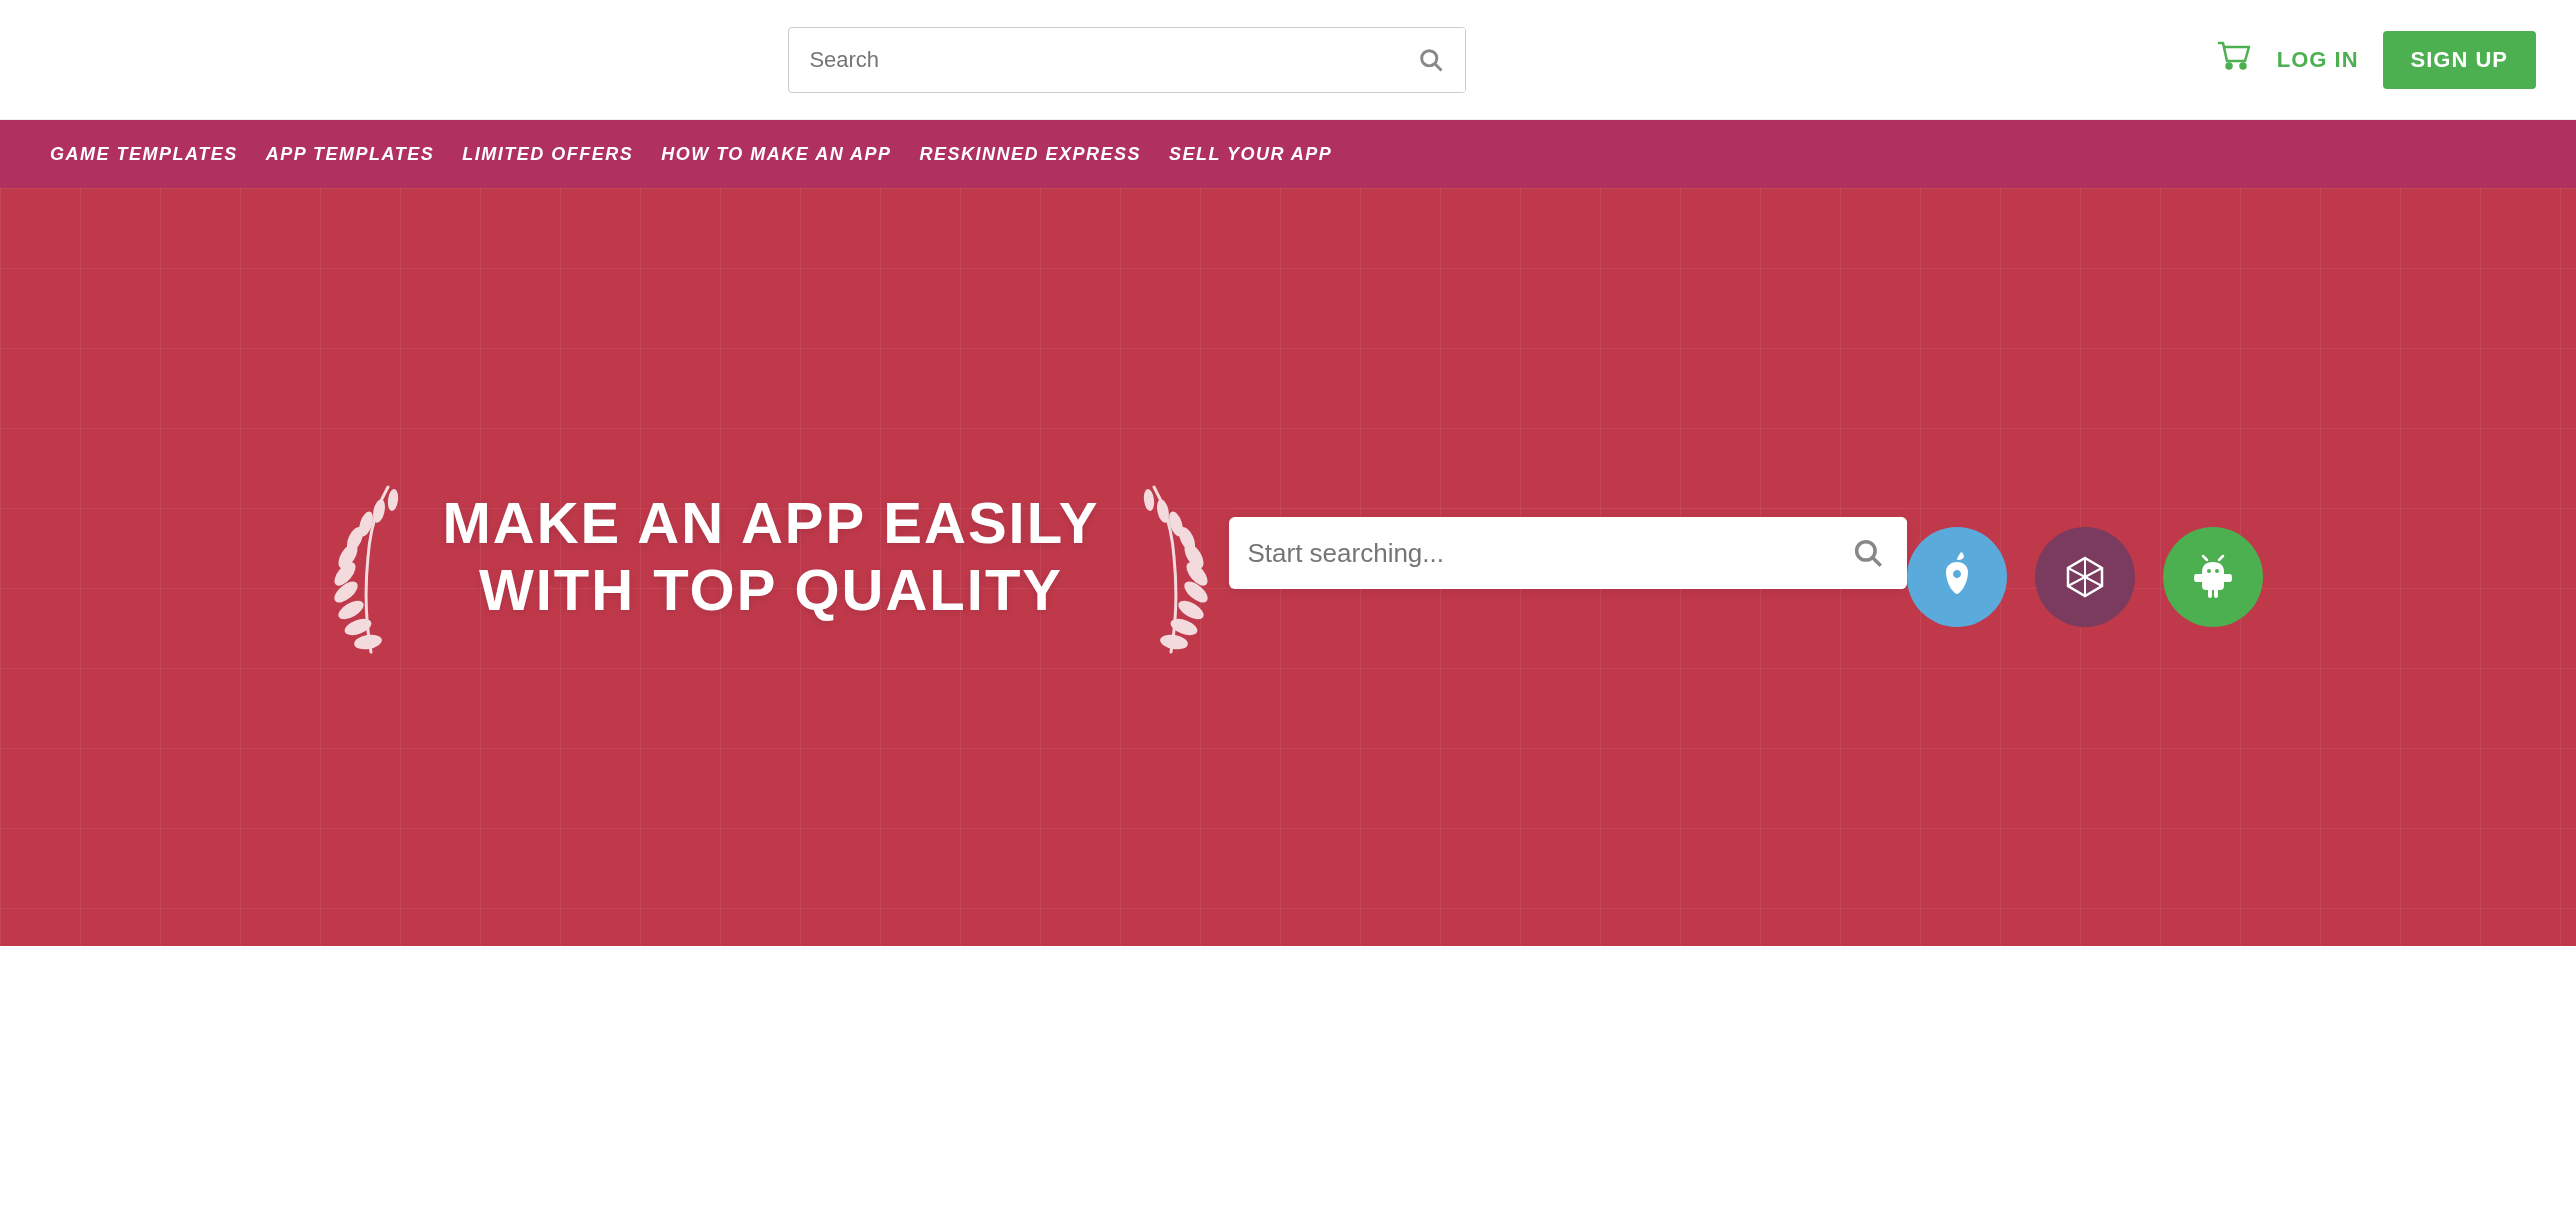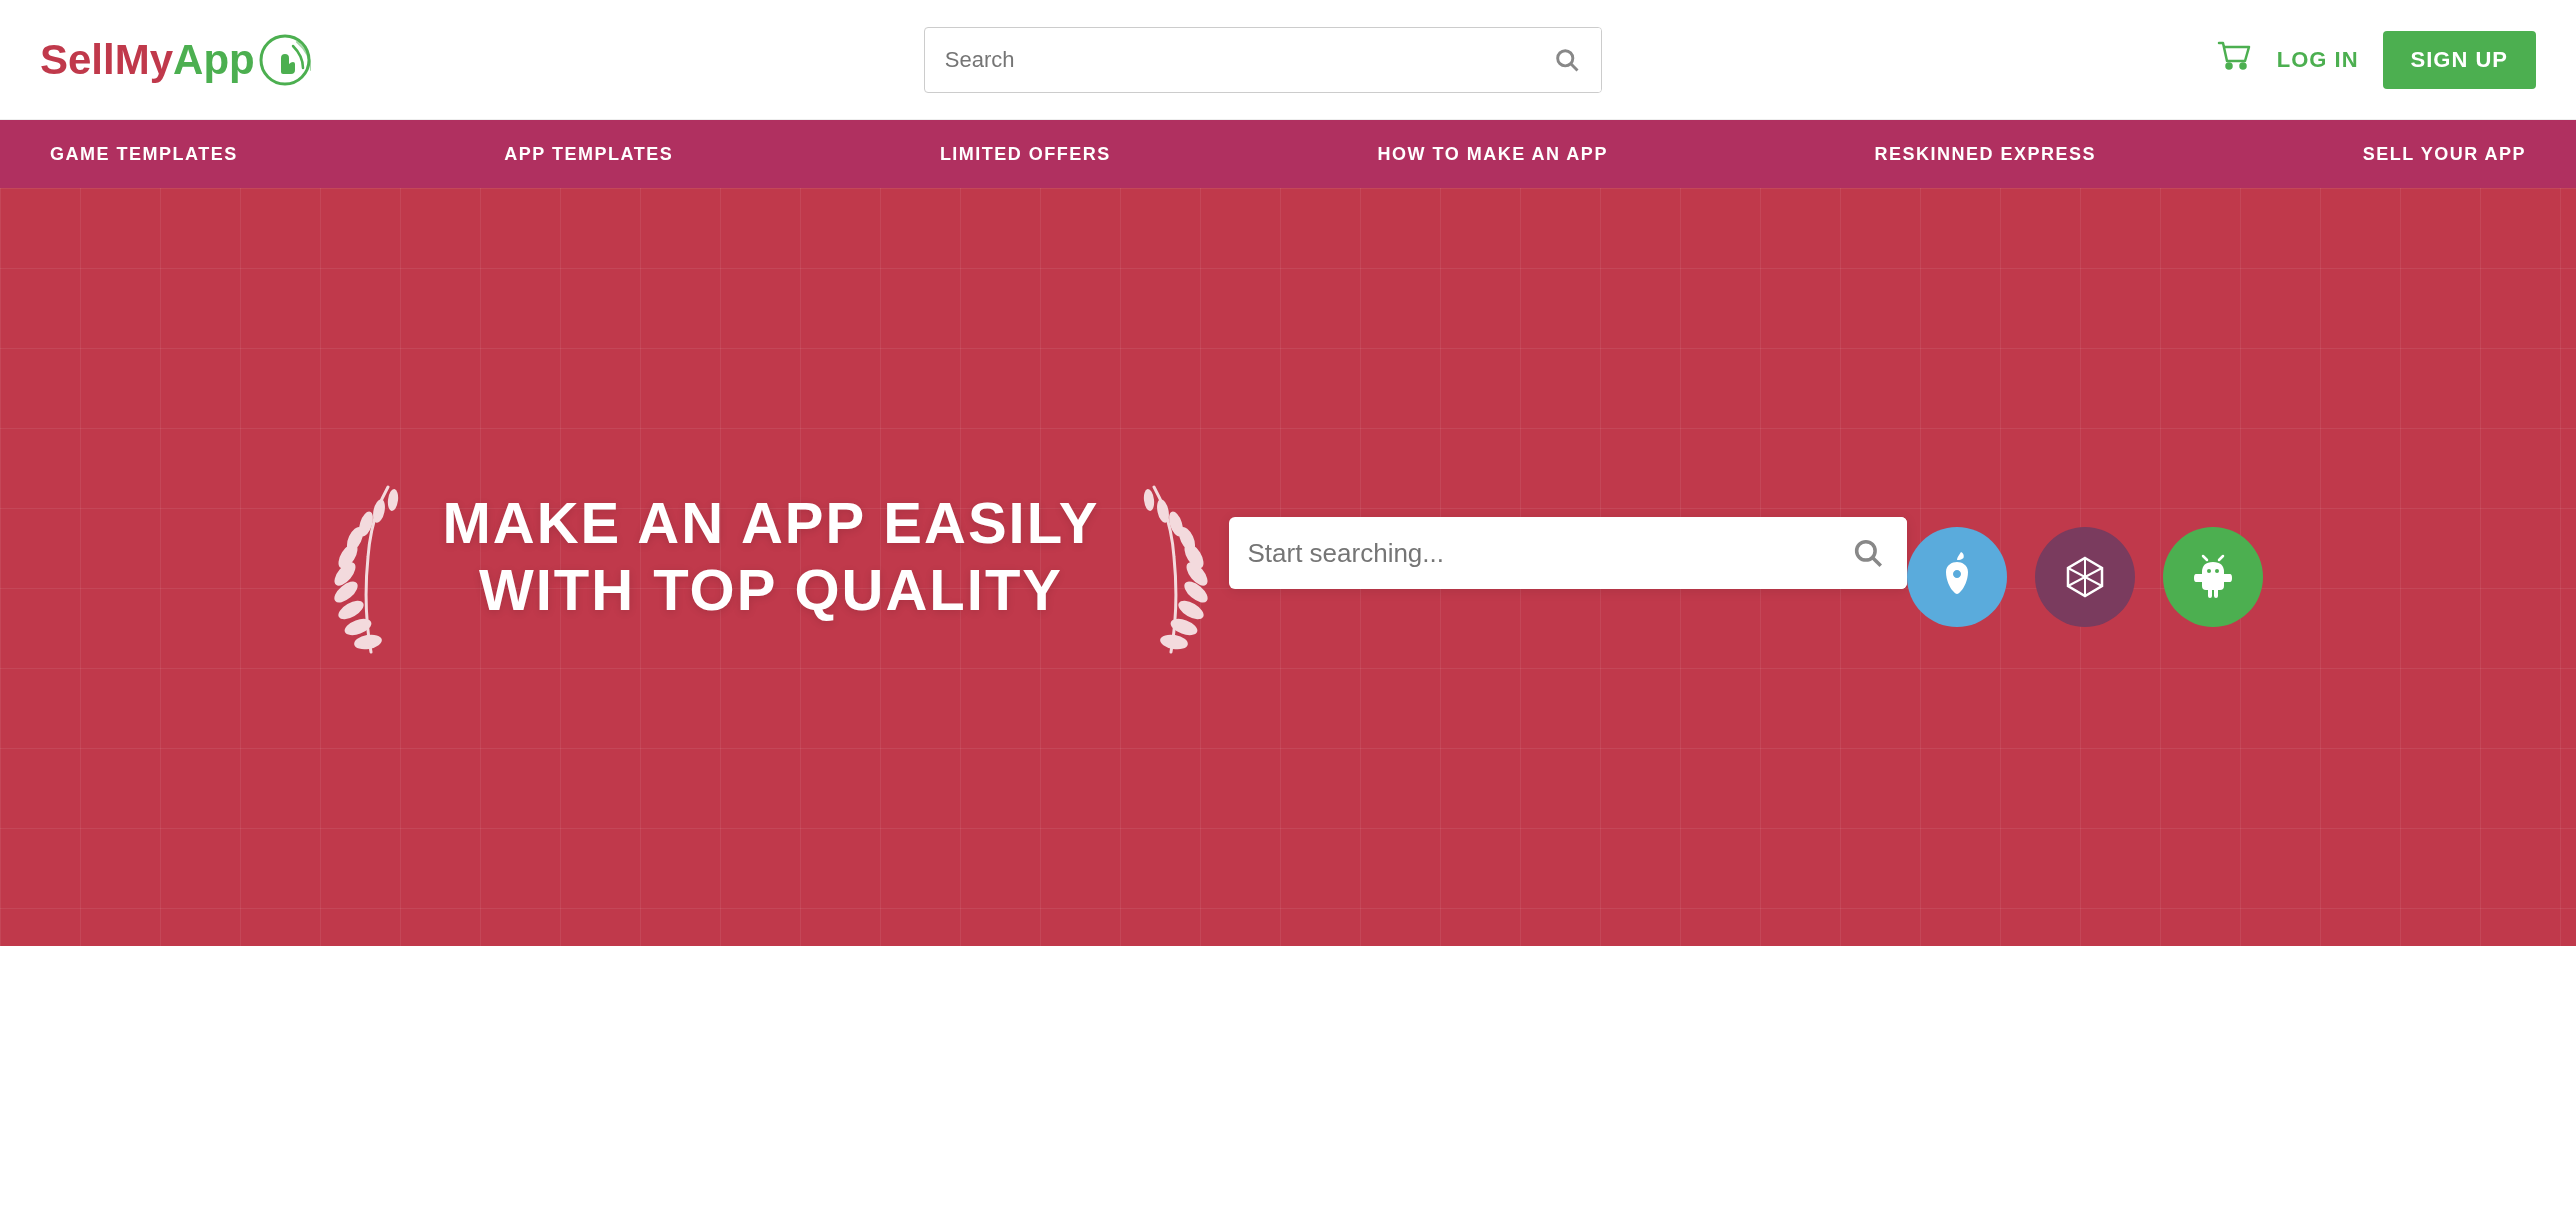--- a/index.html
+++ b/index.html
@@ -109,21 +109,22 @@
       display: flex;
       align-items: center;
       padding: 0 40px;
       height: 68px;
     }
     .nav-items {
       display: flex;
       align-items: center;
       gap: 8px;
       width: 100%;
-      justify-content: space-between;
+      justify-content: flex-start;
+      font-style: italic;
     }
     .nav-item {
       color: #ffffff;
       font-size: 18px;
       font-weight: bold;
       letter-spacing: 1.5px;
       text-transform: uppercase;
       cursor: pointer;
       padding: 0 10px;
       white-space: nowrap;
@@ -230,34 +231,20 @@
       height: 38px;
       fill: none;
       stroke: #4caf50;
       stroke-width: 2.5;
     }
   </style>
 </head>
 <body>
 
 <header class="header">
-  <div class="logo-area">
-    <span class="logo-text">
-      <span class="logo-sell">Sell</span><span class="logo-my">My</span><span class="logo-app">App</span>
-    </span>
-
-    <svg class="logo-icon" viewBox="0 0 52 52" fill="none" xmlns="http://www.w3.org/2000/svg">
-      <circle cx="26" cy="26" r="24" stroke="#4caf50" stroke-width="3" fill="none"></circle>
-
-      <path d="M34 12 Q44 22 44 34" stroke="#4caf50" stroke-width="2.5" fill="none" stroke-linecap="round"></path>
-      <path d="M38 8 Q52 20 52 36" stroke="#4caf50" stroke-width="2" fill="none" stroke-linecap="round" opacity="0.5"></path>
-
-      <path d="M22 38 L22 24 Q22 20 26 20 Q30 20 30 24 L30 30 Q32 28 34 28 Q36 28 36 30 L36 36 Q36 40 32 40 L24 40 Q22 40 22 38Z" fill="#4caf50"></path>
-    </svg>
-  </div>
 
   <div class="search-area">
     <div class="search-box">
       <input type="text" placeholder="Search" style="">
       <button class="search-box-btn">
         <svg class="search-icon-svg" viewBox="0 0 24 24">
           <circle cx="10.5" cy="10.5" r="6.5"></circle>
           <line x1="15.5" y1="15.5" x2="21" y2="21"></line>
         </svg>
       </button>

